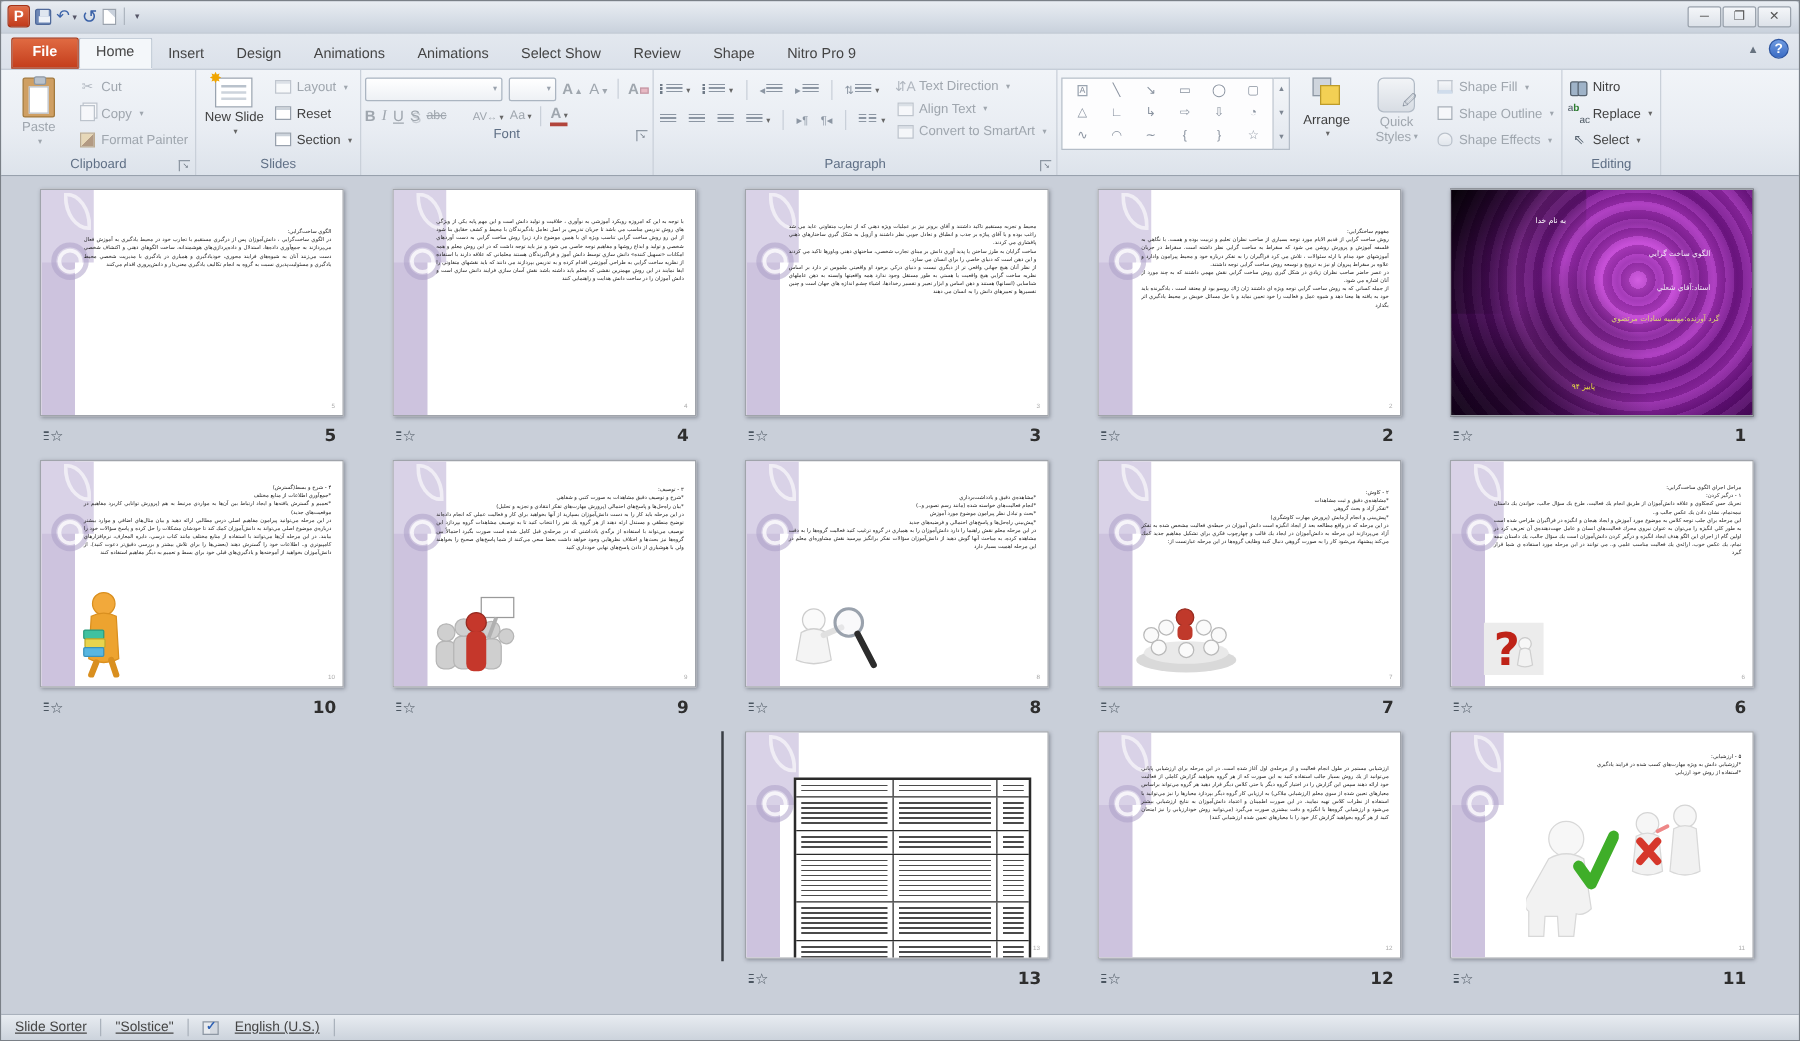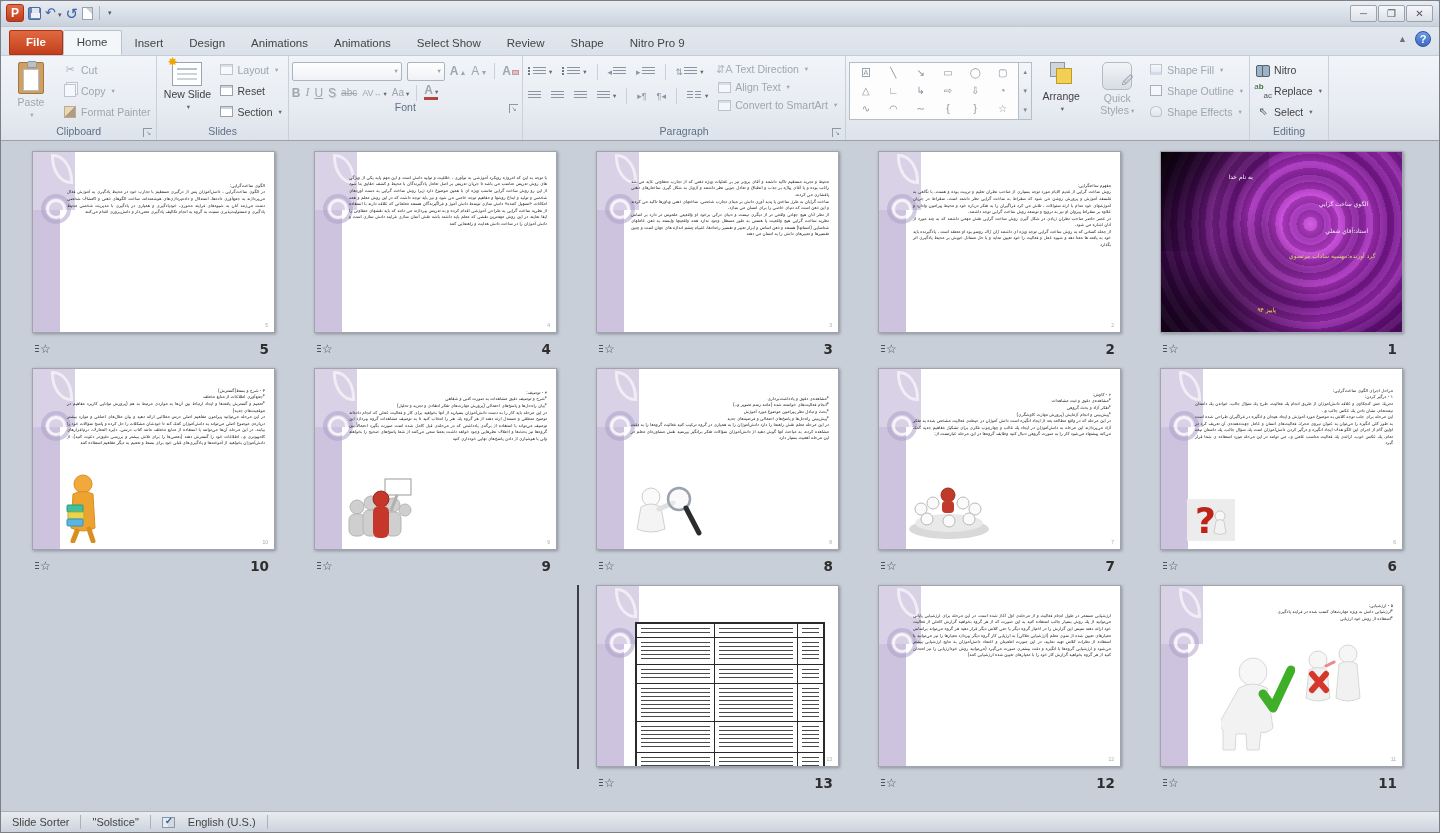--- a/index.html
+++ b/index.html
@@ -132,21 +132,21 @@
   .roseline { position:absolute; font-size:6px; color:#fff; direction:rtl; white-space:nowrap; font-family:"DejaVu Sans", sans-serif; }
   
   .tbl { position:absolute; left:38px; top:36px; width:190px; border:2px solid #2a2a2a; display:flex; flex-direction:column; background:#fff; }
   .trow { display:flex; border-top:1.5px solid #2a2a2a; }
   .trow:first-child { border-top:none; }
   .tc { border-left:1.5px solid #2a2a2a; padding:2px 4px 3px; background:repeating-linear-gradient(to bottom,#4a4a4a 0 1px,transparent 1px 4px); background-clip:content-box; }
   .tc:first-child { border-left:none; }
   .simg { position:absolute; }
 
   
-  .statusbar { height:21px; background:linear-gradient(#e8ecf1,#ccd3dc); border-top:1px solid #a9b1bc; display:flex; align-items:center; font-size:11px; color:#444; }
+  .statusbar { height:21px; background:linear-gradient(#e8ecf1,#ccd3dc); border-top:1px solid #a9b1bc; display:flex; align-items:center; font-size:11px; color:#444;text-decoration:underline; }
   .sseg { padding:0 11px; display:flex; align-items:center; gap:5px; height:100%; }
   .ssep { width:1px; height:14px; background:#aab2bc; }
   .ic-spell { width:13px; height:11px; background:linear-gradient(100deg,#e7eaee 50%,#d4d9e0 50%); border:1px solid #8d97a3; position:relative; }
   .ic-spell::after { content:'✓'; position:absolute; left:2px; top:-3px; color:#2b5fb4; font-size:10px; font-weight:bold; }
   .sright { margin-left:auto; display:flex; align-items:center; height:100%; }
   .viewbtn { width:24px; height:18px; display:flex; align-items:center; justify-content:center; border:1px solid transparent; border-radius:2px; }
   .viewbtn.active { background:#fce7a2; border-color:#c2a978; }
   .vb-normal { width:12px; height:10px; border:1px solid #5d6773; background:linear-gradient(90deg,#aab6c4 4px,#fff 4px); }
   .vb-sorter { width:12px; height:10px; background:repeating-linear-gradient(90deg,#7d8896 0 5px,transparent 5px 7px),repeating-linear-gradient(#7d8896 0 4px,transparent 4px 6px); }
   .vb-read { width:13px; height:9px; border:1px solid #5d6773; border-radius:1px 1px 40% 40%/1px 1px 60% 60%; background:#e8ecf0; }
@@ -297,21 +297,21 @@
           <span class="fbtn u">
               <span>U</span>
             </span>
           <span class="fbtn shadowS">
               <span>S</span>
             </span>
           <span class="fbtn strike">
               <span style="font-size:10px;">abc</span>
             </span>
           <span class="fbtn">
-              <span style="font-size:9px;">AV</span>
+              <span style="font-size:9px;margin-left:16px;">AV</span>
               <span style="font-size:8px;">↔</span>
               <span class="dd">▾</span>
             </span>
           <span class="fbtn">
               <span style="font-size:10px;">Aa</span>
               <span class="dd">▾</span>
             </span>
           <span class="vsep"></span>
           <span class="fbtn fontcolorA">
               <b>A</b>

